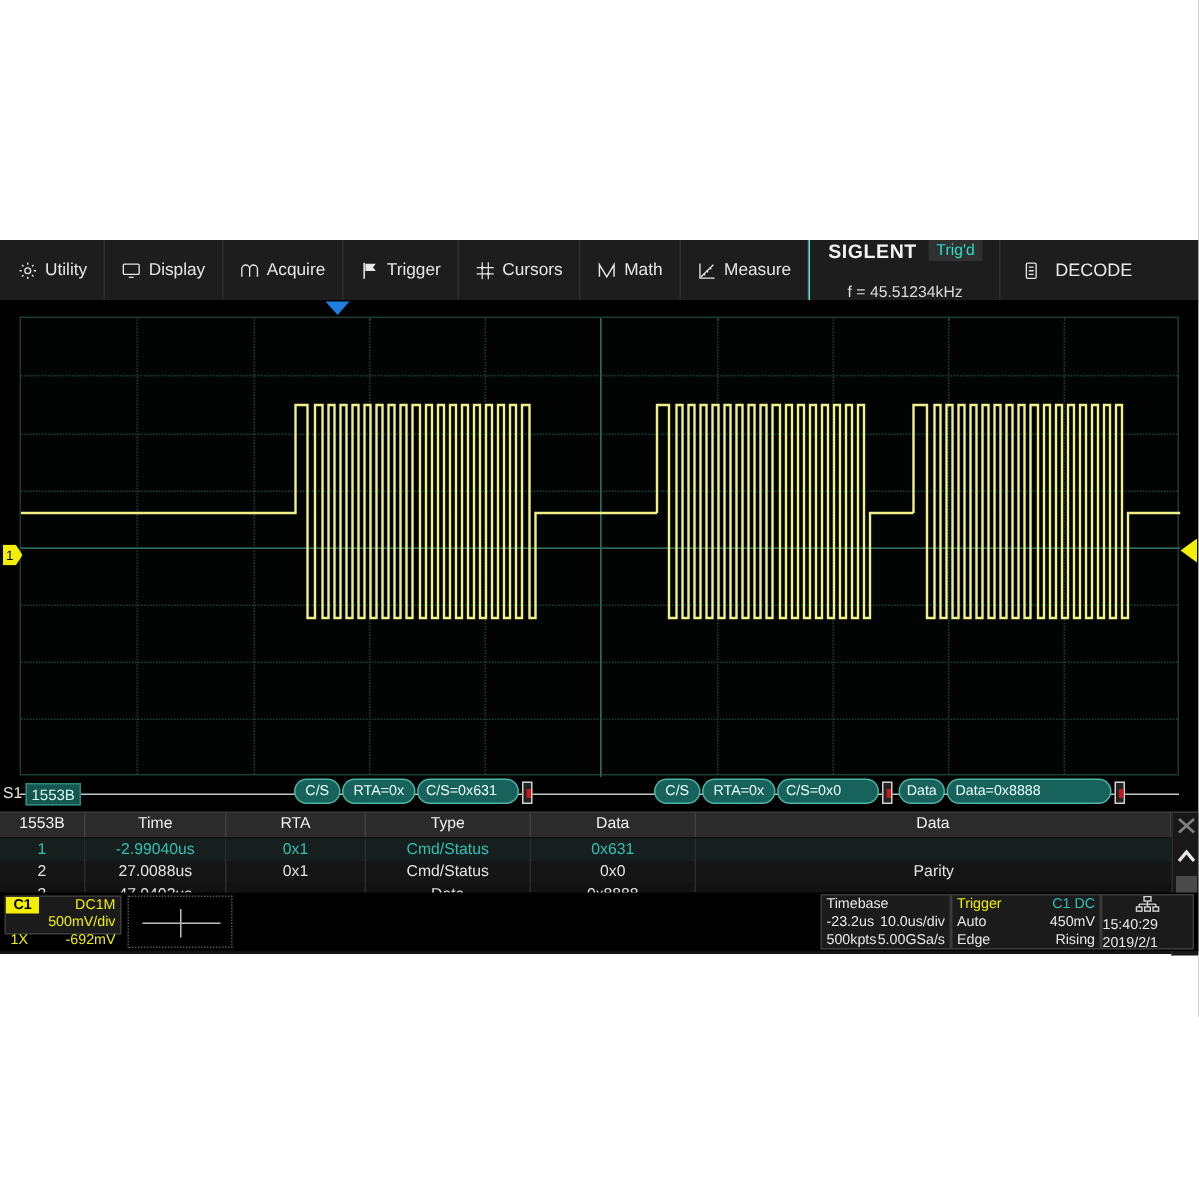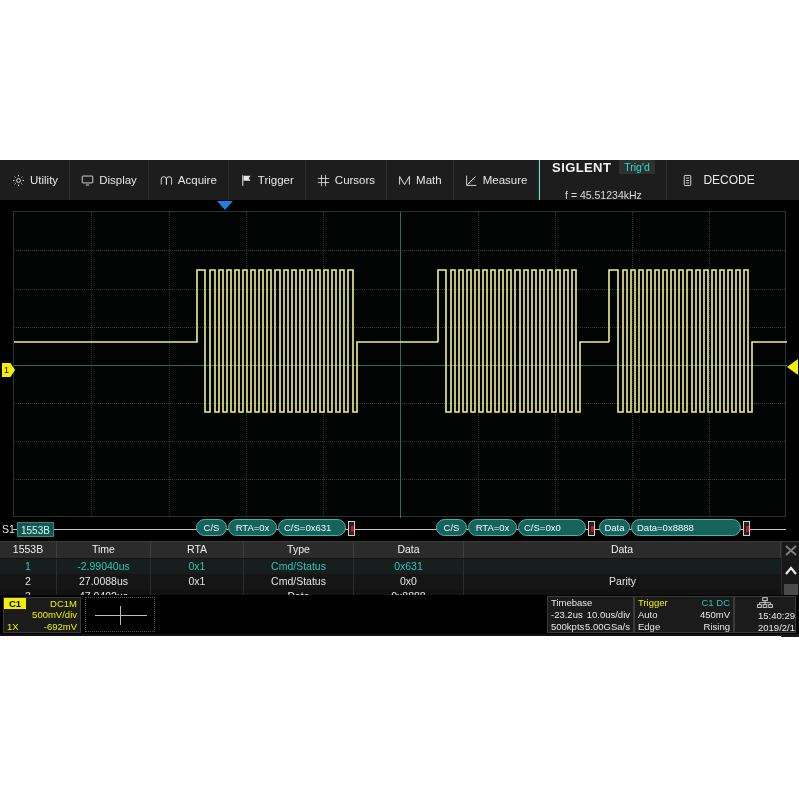--- a/index.html
+++ b/index.html
@@ -156,21 +156,21 @@
   #scr-up { top:18px; }
   #scr-thumb { position:absolute; left:2px; top:42px; width:14px; height:22px; background:#4a4a4a; }
   #scr-down { bottom:2px; }
 
   
   #statusbar {
     position:absolute; left:0; top:435px; width:799px; height:39px;
     background:#000;
   }
   #chanbox {
-    position:absolute; left:3px; top:2px; width:78px; height:36px;
+    position:absolute; left:3px; top:2px; width:78px; height:26px;
     background:#1b1b1b; border:1px solid #3a3a3a;
     font-size:10px; color:#f2f000;
   }
   #cb-r1 { display:flex; justify-content:space-between; align-items:center; height:11px; }
   #cb-c1 { background:#f2f000; color:#000; font-weight:bold; font-size:9.5px; padding:0 5px; line-height:11px;}
   #cb-dc1m { padding-right:3px; font-size:9.5px;margin-left:12px; }
   #cb-r2 { text-align:right; padding-right:3px; font-size:9.5px; line-height:12px;}
   #cb-r3 { display:flex; justify-content:space-between; padding:0 3px; font-size:9.5px; line-height:11px;}
 
   #crossbox { position:absolute; left:85px; top:2px; width:70px; height:35px; border:1px dotted #555; }
@@ -178,21 +178,21 @@
   #crossbox:after  { content:''; position:absolute; top:50%; left:9px; width:52px; height:1px; background:#bdbdbd; }
 
   #tb-box { position:absolute; left:547px; top:1px; width:87px; height:37px; background:#1b1b1b; border:1px solid #3a3a3a;}
   #tg-box { position:absolute; left:634px; top:1px; width:100px; height:37px; background:#1b1b1b; border:1px solid #3a3a3a;}
   #dt-box { position:absolute; left:734px; top:1px; width:62px; height:37px; background:#1b1b1b; border:1px solid #3a3a3a;}
   .sb-t { font-size:9.5px; line-height:12px; padding-left:3px; color:#e8e8e8;}
   .sb-row { display:flex; justify-content:space-between; padding:0 3px; font-size:9.5px; line-height:12px; color:#e8e8e8;}
   .sb-hdr { display:flex; justify-content:space-between; padding:0 3px; line-height:12px; }
   .yel { color:#f2f000; }
   .grn { color:#2ec2b5; }
-  #dt-box .sb-t { text-align:right; padding:0; }
+  #dt-box .sb-t { text-align:left; padding:0; }
   #net-ico { text-align:center; line-height:13px; }
 </style>
 </head>
 <body>
 
 <div id="screen">
 
  <div id="scope">
 
   <div id="menubar">

